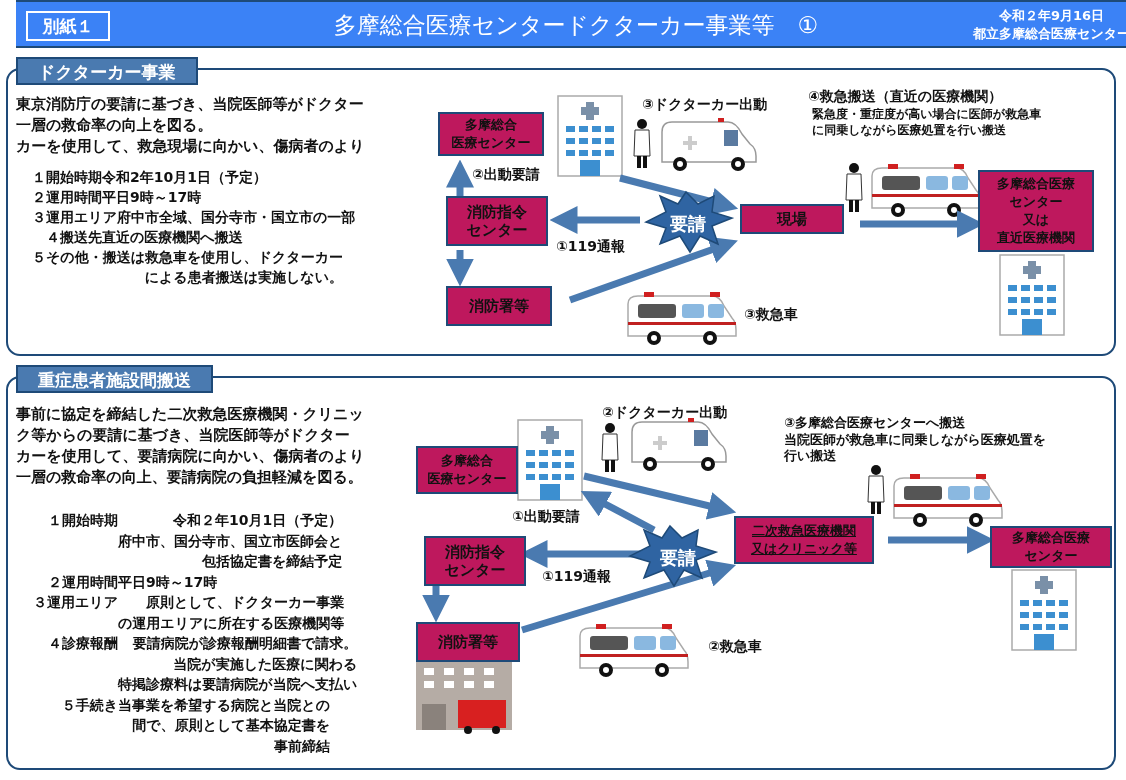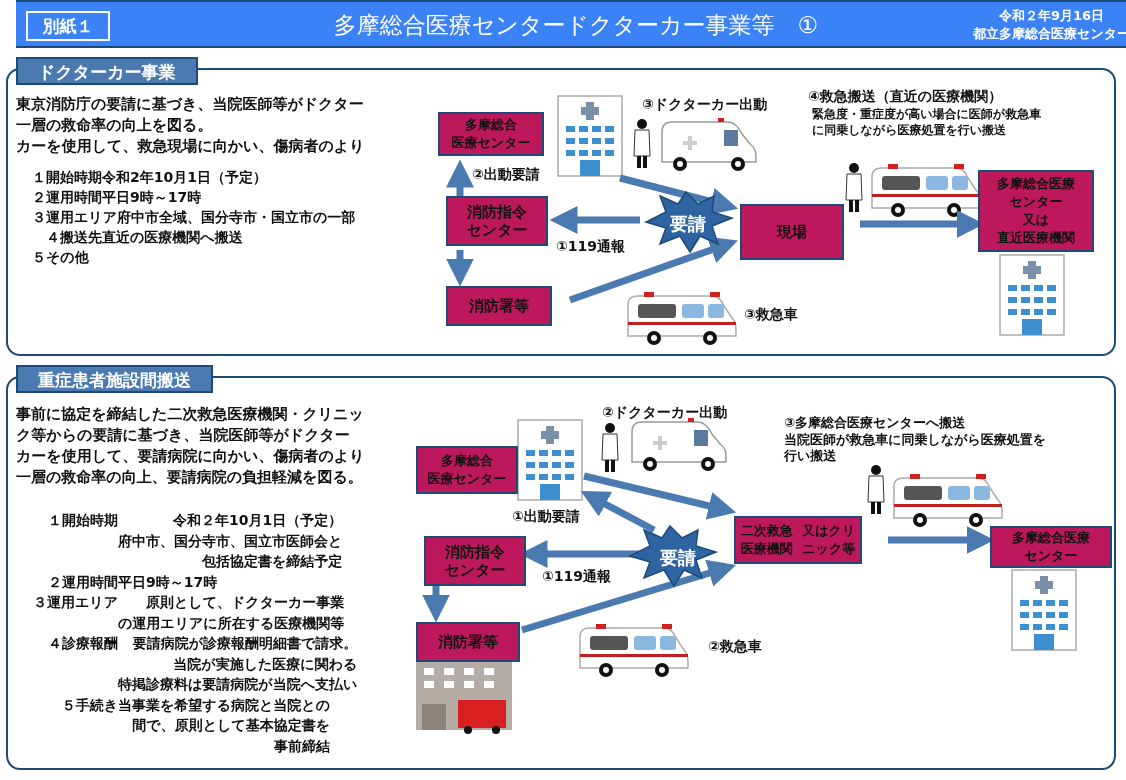--- a/index.html
+++ b/index.html
@@ -167,33 +167,37 @@
   <div class="item-row">
       <span class="item-key">３運用エリア　</span>
       <span>府中市全域、国分寺市・国立市の一部</span>
     </div>
   <div class="item-row">
       <span class="item-key">４搬送先　　</span>
       <span>直近の医療機関へ搬送</span>
     </div>
   <div class="item-row">
       <span class="item-key">５その他　</span>
+      <span>
+        <div>・搬送は救急車を使用し、ドクターカー</div>
+        <div>　による患者搬送は実施しない。</div>
+      </span>
     </div>
 </div>
 
 <div class="abs box" style="left:438px;top:112px;width:106px;height:44px;font-size:13px;flex-direction:column;">
   <div>多摩総合</div>
     <div>医療センター</div>
 </div>
 <div class="abs box" style="left:446px;top:196px;width:102px;height:50px;font-size:15px;flex-direction:column;">
   <div>消防指令</div>
     <div>センター</div>
 </div>
 <div class="abs box" style="left:446px;top:286px;width:106px;height:40px;font-size:15px;">消防署等</div>
-<div class="abs box" style="left:740px;top:204px;width:104px;height:56px;font-size:15px;">現場</div>
+<div class="abs box" style="left:740px;top:204px;width:104px;height:30px;font-size:15px;">現場</div>
 <div class="abs box" style="left:978px;top:170px;width:116px;height:82px;font-size:13px;flex-direction:column;">
   <div>多摩総合医療</div>
     <div>センター</div>
     <div>又は</div>
     <div>直近医療機関</div>
 </div>
 
 <div class="abs label" style="left:472px;top:166px;">②出動要請</div>
 <div class="abs label" style="left:556px;top:238px;">①119通報</div>
 <div class="abs label" style="left:642px;top:96px;">③ドクターカー出動</div>
@@ -256,21 +260,21 @@
 
 <div class="abs box" style="left:416px;top:446px;width:102px;height:48px;font-size:13px;flex-direction:column;">
   <div>多摩総合</div>
     <div>医療センター</div>
 </div>
 <div class="abs box" style="left:424px;top:536px;width:102px;height:50px;font-size:15px;flex-direction:column;">
   <div>消防指令</div>
     <div>センター</div>
 </div>
 <div class="abs box" style="left:416px;top:622px;width:104px;height:40px;font-size:15px;">消防署等</div>
-<div class="abs box" style="left:734px;top:516px;width:128px;height:48px;font-size:13px;flex-direction:row;">
+<div class="abs box" style="left:734px;top:516px;width:140px;height:48px;font-size:13px;flex-direction:column;text-decoration:underline;">
   <div>二次救急医療機関</div>
     <div>又はクリニック等</div>
 </div>
 <div class="abs box" style="left:990px;top:526px;width:122px;height:42px;font-size:13px;flex-direction:column;">
   <div>多摩総合医療</div>
     <div>センター</div>
 </div>
 
 <div class="abs label" style="left:512px;top:508px;">①出動要請</div>
 <div class="abs label" style="left:542px;top:568px;">①119通報</div>

